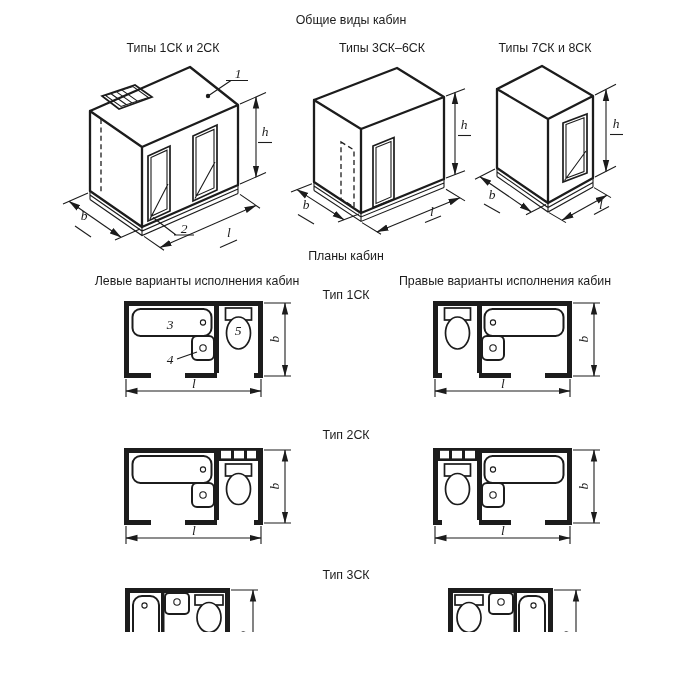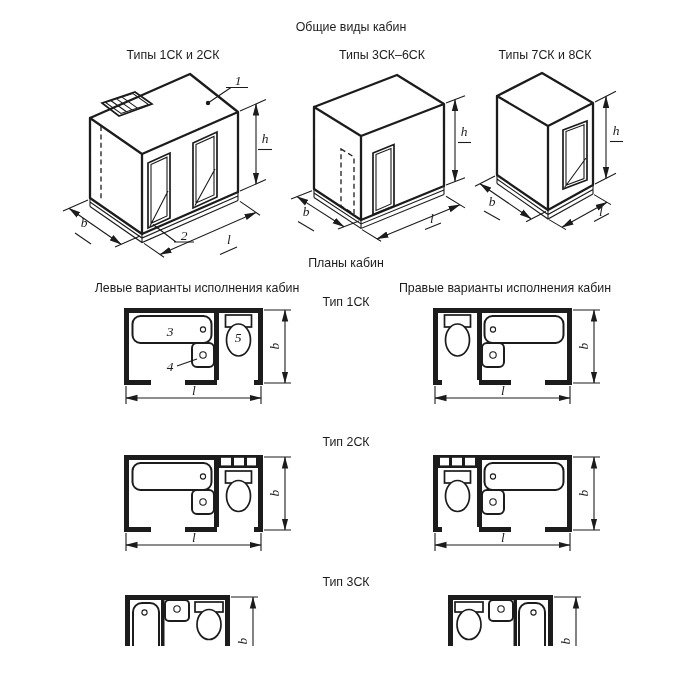--- a/index.html
+++ b/index.html
@@ -1,16 +1,16 @@
 <!DOCTYPE html>
 <html><head>
 <meta charset="utf-8">
 <style>
   html,body{margin:0;padding:0;background:#fff;}
-  .canvas{width:700px;height:616px;background:#fff;position:relative;margin:15px auto;font-family:"Liberation Sans",sans-serif;}
+  .canvas{width:700px;height:616px;background:#fff;position:relative;margin:8px auto;font-family:"Liberation Sans",sans-serif;}
   svg{display:block;}
   .t   {font-family:"Liberation Sans",sans-serif;font-size:12.4px;fill:#1c1c1c;}
   .dim {font-family:"Liberation Serif",serif;font-style:italic;font-size:13.5px;fill:#1c1c1c;}
   .co  {font-family:"Liberation Serif",serif;font-style:italic;font-size:13.5px;fill:#1c1c1c;}
   .ln  {stroke:#1c1c1c;stroke-width:1.1;fill:none;}
   .edge{stroke:#1c1c1c;stroke-width:2.3;fill:#fff;stroke-linejoin:round;}
   .th  {stroke:#1c1c1c;stroke-width:1.7;fill:none;}
   .thin{stroke:#1c1c1c;stroke-width:1.1;fill:none;}
   .dash{stroke:#1c1c1c;stroke-width:1.3;fill:none;stroke-dasharray:5 3.4;}
   .wall{fill:#1c1c1c;stroke:none;}

